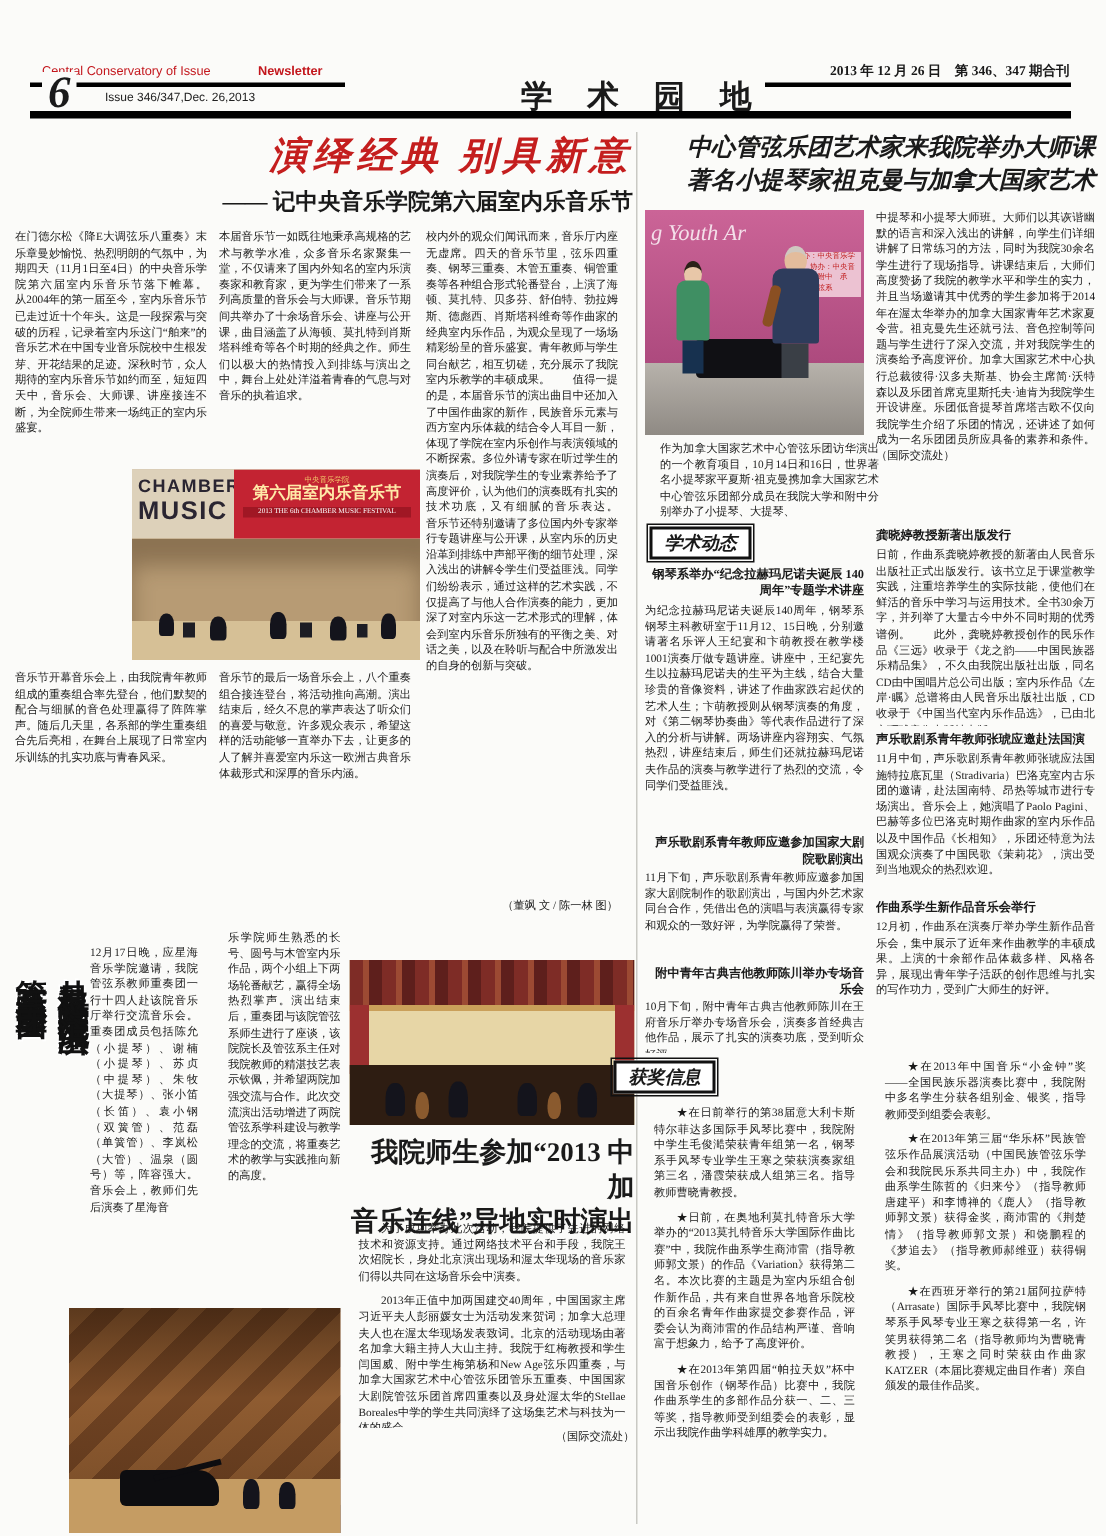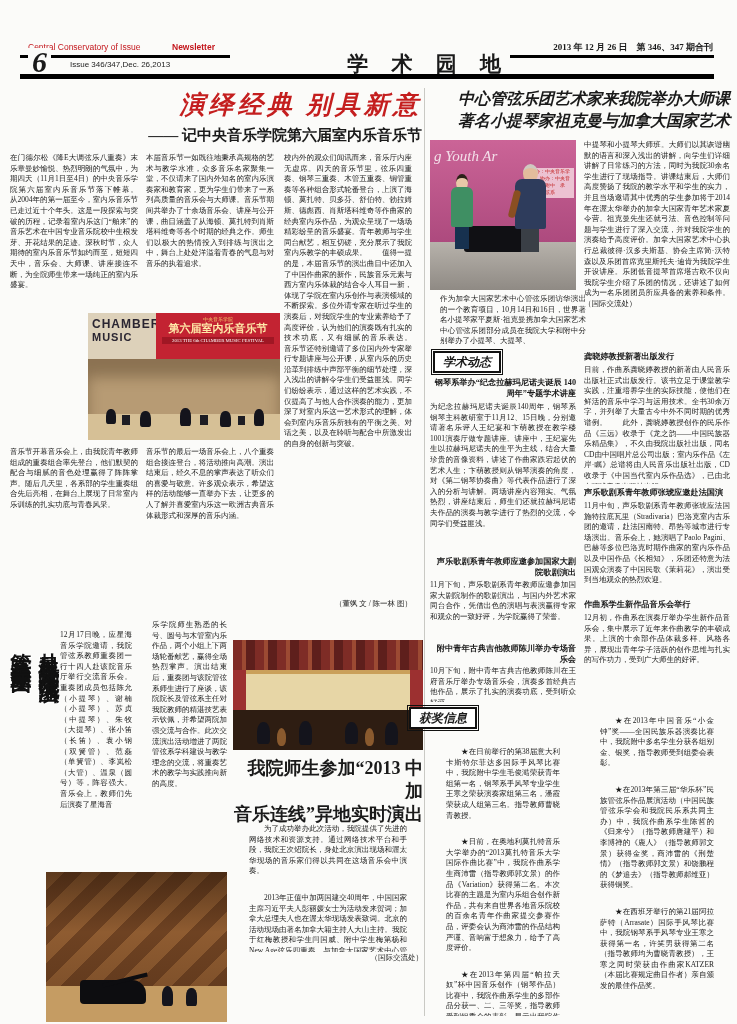--- a/index.html
+++ b/index.html
@@ -1,20 +1,20 @@
 <!DOCTYPE html>
 <html><head>
 <meta charset="utf-8">
 <style>
   html,body{margin:0;padding:0;}
   body{width:737px;height:1024px;position:relative;background:#fbfbf9;
        font-family:"Liberation Serif", serif;color:#1a1a1a;overflow:hidden;}
   .abs{position:absolute;}
   .bt{font-size:7.5px;line-height:10.6px;text-align:justify;overflow:hidden;}
-  .bt p{margin:16px;text-indent:2em;}
+  .bt p{margin:6px;text-indent:2em;}
   .hd{font-weight:bold;}
   .center{text-align:right;}
   .sans{font-family:"Liberation Sans", sans-serif;}
   .vert{writing-mode:vertical-rl;text-orientation:upright;font-weight:bold;
         letter-spacing:3px;line-height:1;color:#111;
         text-shadow:0 0 3px #fff,0 0 3px #fff,1px 1px 0 #fff,-1px -1px 0 #fff;}
   .rule{background:#000;}
   .secbox{border:2px solid #111;outline:1px solid #111;outline-offset:1px;
           font-size:12px;font-weight:bold;font-style:italic;text-align:center;
           line-height:18px;background:#fff;}
@@ -43,21 +43,21 @@
 
 <div class="abs bt" style="left:10px;top:153px;width:128px;height:157px;">在门德尔松《降E大调弦乐八重奏》末乐章曼妙愉悦、热烈明朗的气氛中，为期四天（11月1日至4日）的中央音乐学院第六届室内乐音乐节落下帷幕。　　从2004年的第一届至今，室内乐音乐节已走过近十个年头。这是一段探索与突破的历程，记录着室内乐这门“舶来”的音乐艺术在中国专业音乐院校中生根发芽、开花结果的足迹。深秋时节，众人期待的室内乐音乐节如约而至，短短四天中，音乐会、大师课、讲座接连不断，为全院师生带来一场纯正的室内乐盛宴。</div>
 <div class="abs bt" style="left:146px;top:153px;width:128px;height:157px;">本届音乐节一如既往地秉承高规格的艺术与教学水准，众多音乐名家聚集一堂，不仅请来了国内外知名的室内乐演奏家和教育家，更为学生们带来了一系列高质量的音乐会与大师课。音乐节期间共举办了十余场音乐会、讲座与公开课，曲目涵盖了从海顿、莫扎特到肖斯塔科维奇等各个时期的经典之作。师生们以极大的热情投入到排练与演出之中，舞台上处处洋溢着青春的气息与对音乐的执着追求。</div>
 <div class="abs bt" style="left:284px;top:153px;width:128px;height:443px;">校内外的观众们闻讯而来，音乐厅内座无虚席。四天的音乐节里，弦乐四重奏、钢琴三重奏、木管五重奏、铜管重奏等各种组合形式轮番登台，上演了海顿、莫扎特、贝多芬、舒伯特、勃拉姆斯、德彪西、肖斯塔科维奇等作曲家的经典室内乐作品，为观众呈现了一场场精彩纷呈的音乐盛宴。青年教师与学生同台献艺，相互切磋，充分展示了我院室内乐教学的丰硕成果。　　值得一提的是，本届音乐节的演出曲目中还加入了中国作曲家的新作，民族音乐元素与西方室内乐体裁的结合令人耳目一新，体现了学院在室内乐创作与表演领域的不断探索。多位外请专家在听过学生的演奏后，对我院学生的专业素养给予了高度评价，认为他们的演奏既有扎实的技术功底，又有细腻的音乐表达。　　音乐节还特别邀请了多位国内外专家举行专题讲座与公开课，从室内乐的历史沿革到排练中声部平衡的细节处理，深入浅出的讲解令学生们受益匪浅。同学们纷纷表示，通过这样的艺术实践，不仅提高了与他人合作演奏的能力，更加深了对室内乐这一艺术形式的理解，体会到室内乐音乐所独有的平衡之美、对话之美，以及在聆听与配合中所激发出的自身的创新与突破。</div>
 <div class="abs byline" style="left:284px;top:599px;width:128px;">（董飒 文 / 陈一林 图）</div>
 
 <div class="abs photo" style="left:88px;top:313px;width:192px;height:127px;background:#b79b74;">
   <div style="position:absolute;left:0;top:0;width:100%;height:46px;background:#ddd1ba;"></div>
   <div style="position:absolute;left:4px;top:4px;width:62px;color:#2a2531;font-family:'Liberation Sans',sans-serif;font-weight:bold;">
     <div style="font-size:12px;letter-spacing:1px;">CHAMBER</div>
-    <div style="font-size:11px;letter-spacing:1px;">MUSIC</div>
+    <div style="font-size:17px;letter-spacing:1px;">MUSIC</div>
   </div>
   <div style="position:absolute;left:68px;top:0;right:0;height:46px;background:#c32332;text-align:center;color:#fff;">
     <div style="font-size:5px;color:#f3c96a;margin-top:3px;">中央音乐学院</div>
     <div style="font-size:11px;font-weight:bold;color:#ffe9a8;line-height:13px;">第六届室内乐音乐节</div>
     <div style="font-size:4.8px;background:#a01724;margin:2px 6px 0 6px;line-height:7px;">2013 THE 6th CHAMBER MUSIC FESTIVAL</div>
   </div>
   <div style="position:absolute;left:0;top:46px;width:100%;height:55px;
        background:repeating-linear-gradient(90deg,#a8severity 0,#a88a64 0 6px,#907450 6px 12px);box-shadow:inset 0 18px 14px rgba(60,40,20,.35);"></div>
   <div style="position:absolute;left:0;top:101px;width:100%;height:26px;background:#d6c096;"></div>
   <div class="fig" style="left:18px;top:96px;width:10px;height:15px;"></div>

